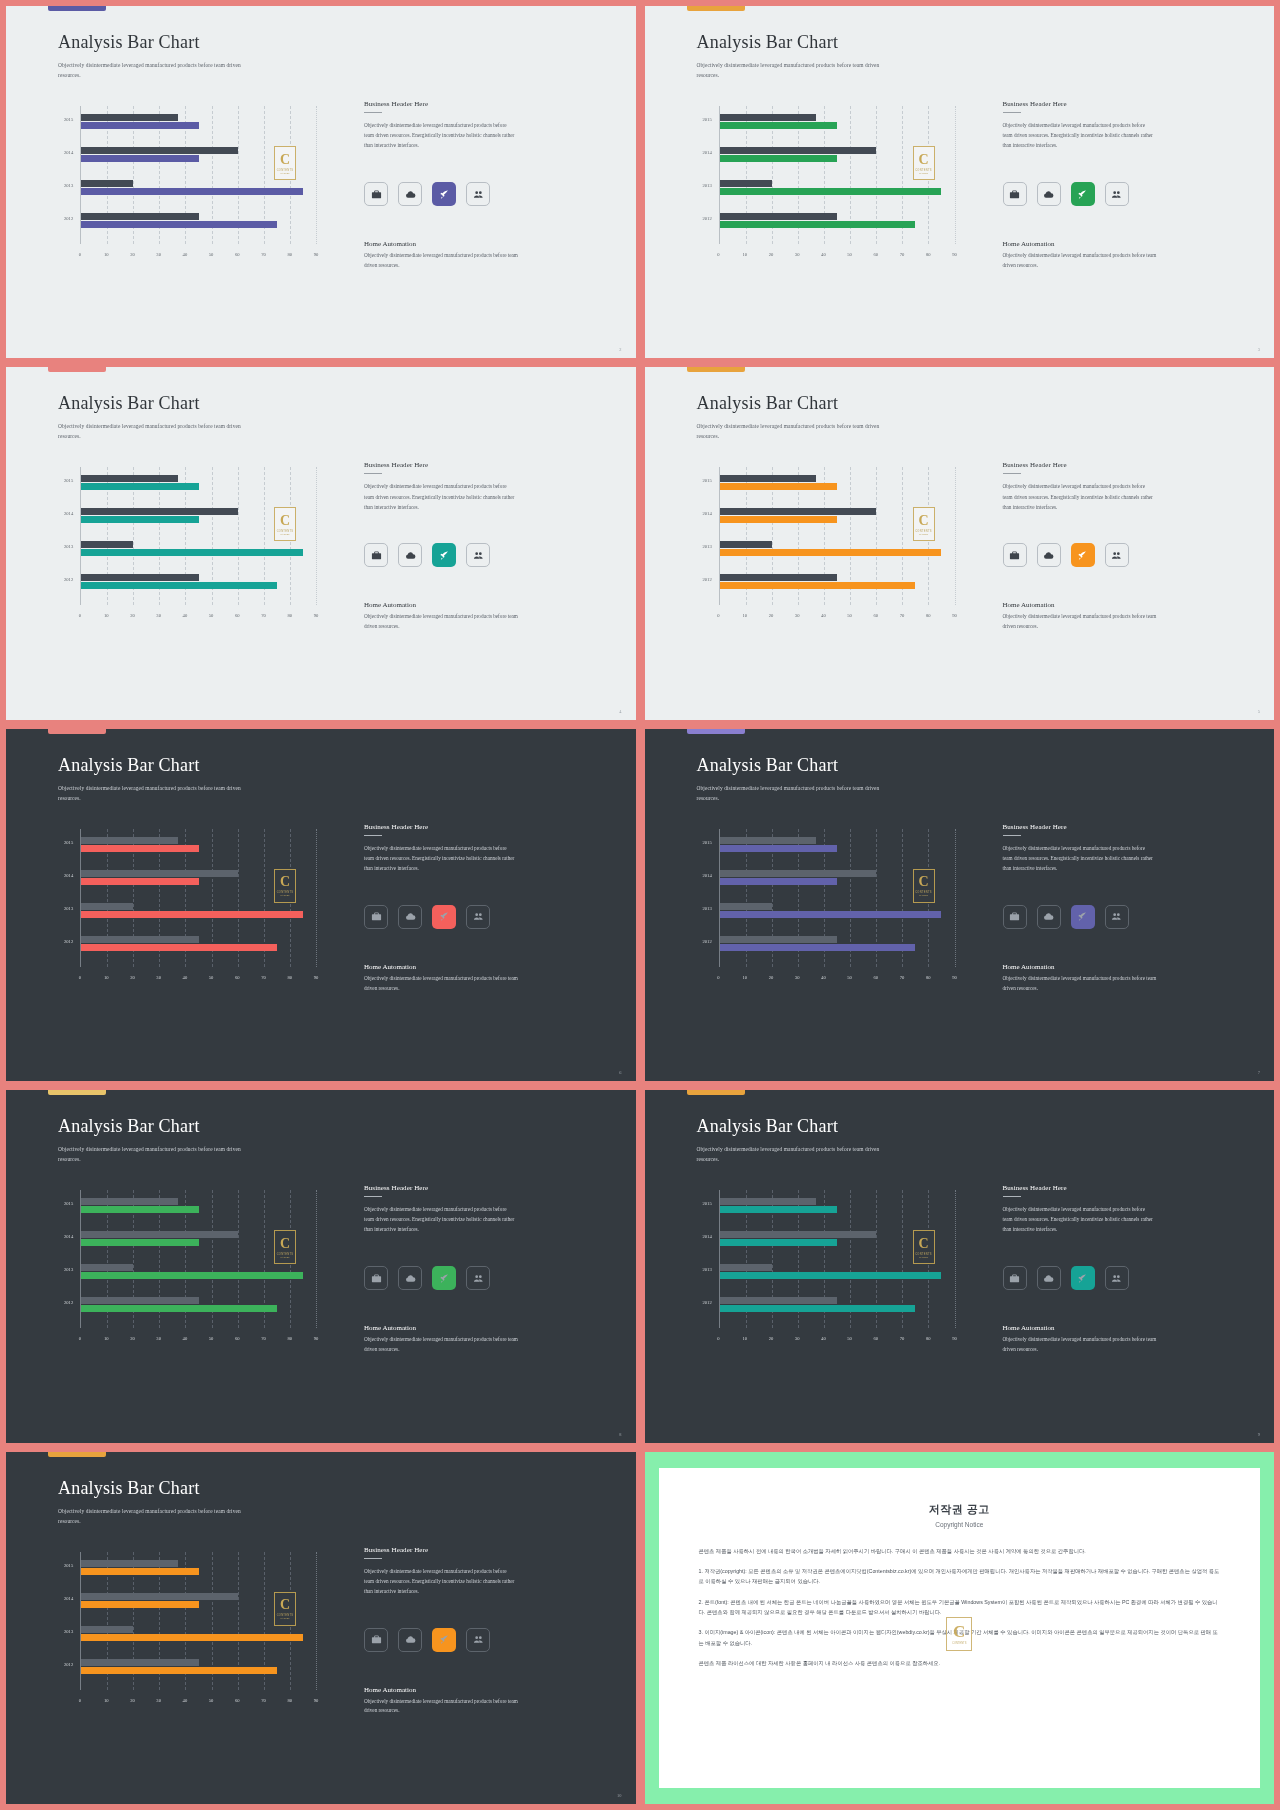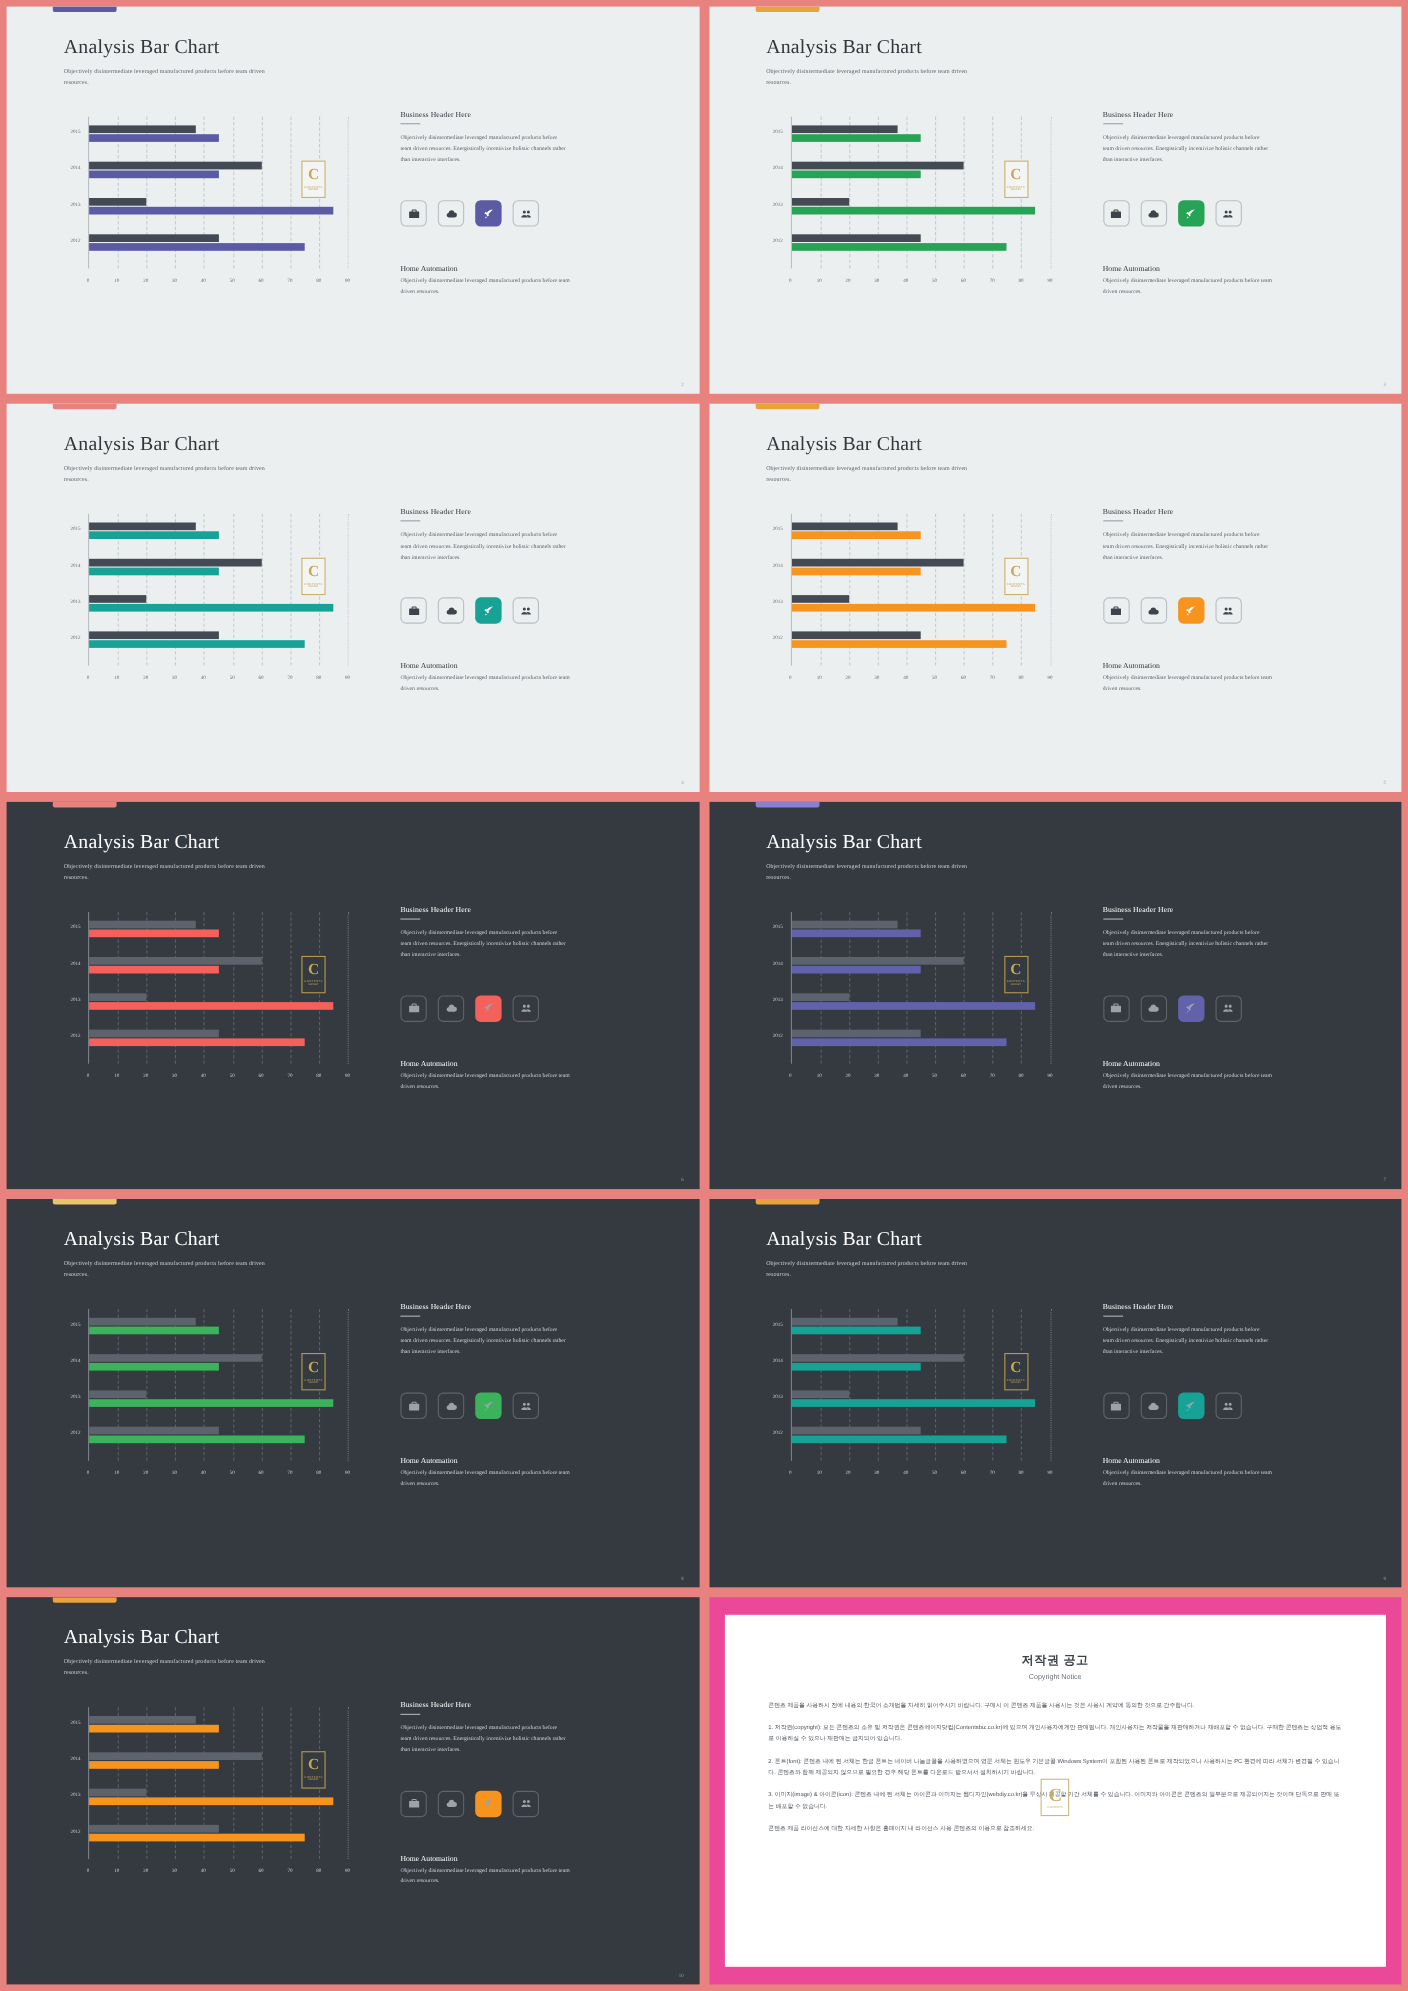--- a/index.html
+++ b/index.html
@@ -159,21 +159,21 @@
     font-size: 5.2px; line-height: 1.9; color: #5b6169; margin-top: 3px;
   }
   .slide.dark .hp { color: #cfd3d8; }
   .pno {
     position: absolute; right: 14px; bottom: 6px;
     font-family: "Liberation Serif", serif;
     font-size: 4.4px; color: #9aa0a6;
   }
 
   
-  .cslide { background: #ec4899; position: relative; overflow: hidden; }
+  .cslide { background: #86efac; position: relative; overflow: hidden; }
   .cpaper {
     position: absolute;
     left: 14px; right: 14px; top: 16px; bottom: 16px;
     background: #ffffff;
     padding: 34px 40px;
   }
   .ctitle {
     text-align: center;
     font-size: 11px; font-weight: bold; color: #3b4148; letter-spacing: .5px;
   }

